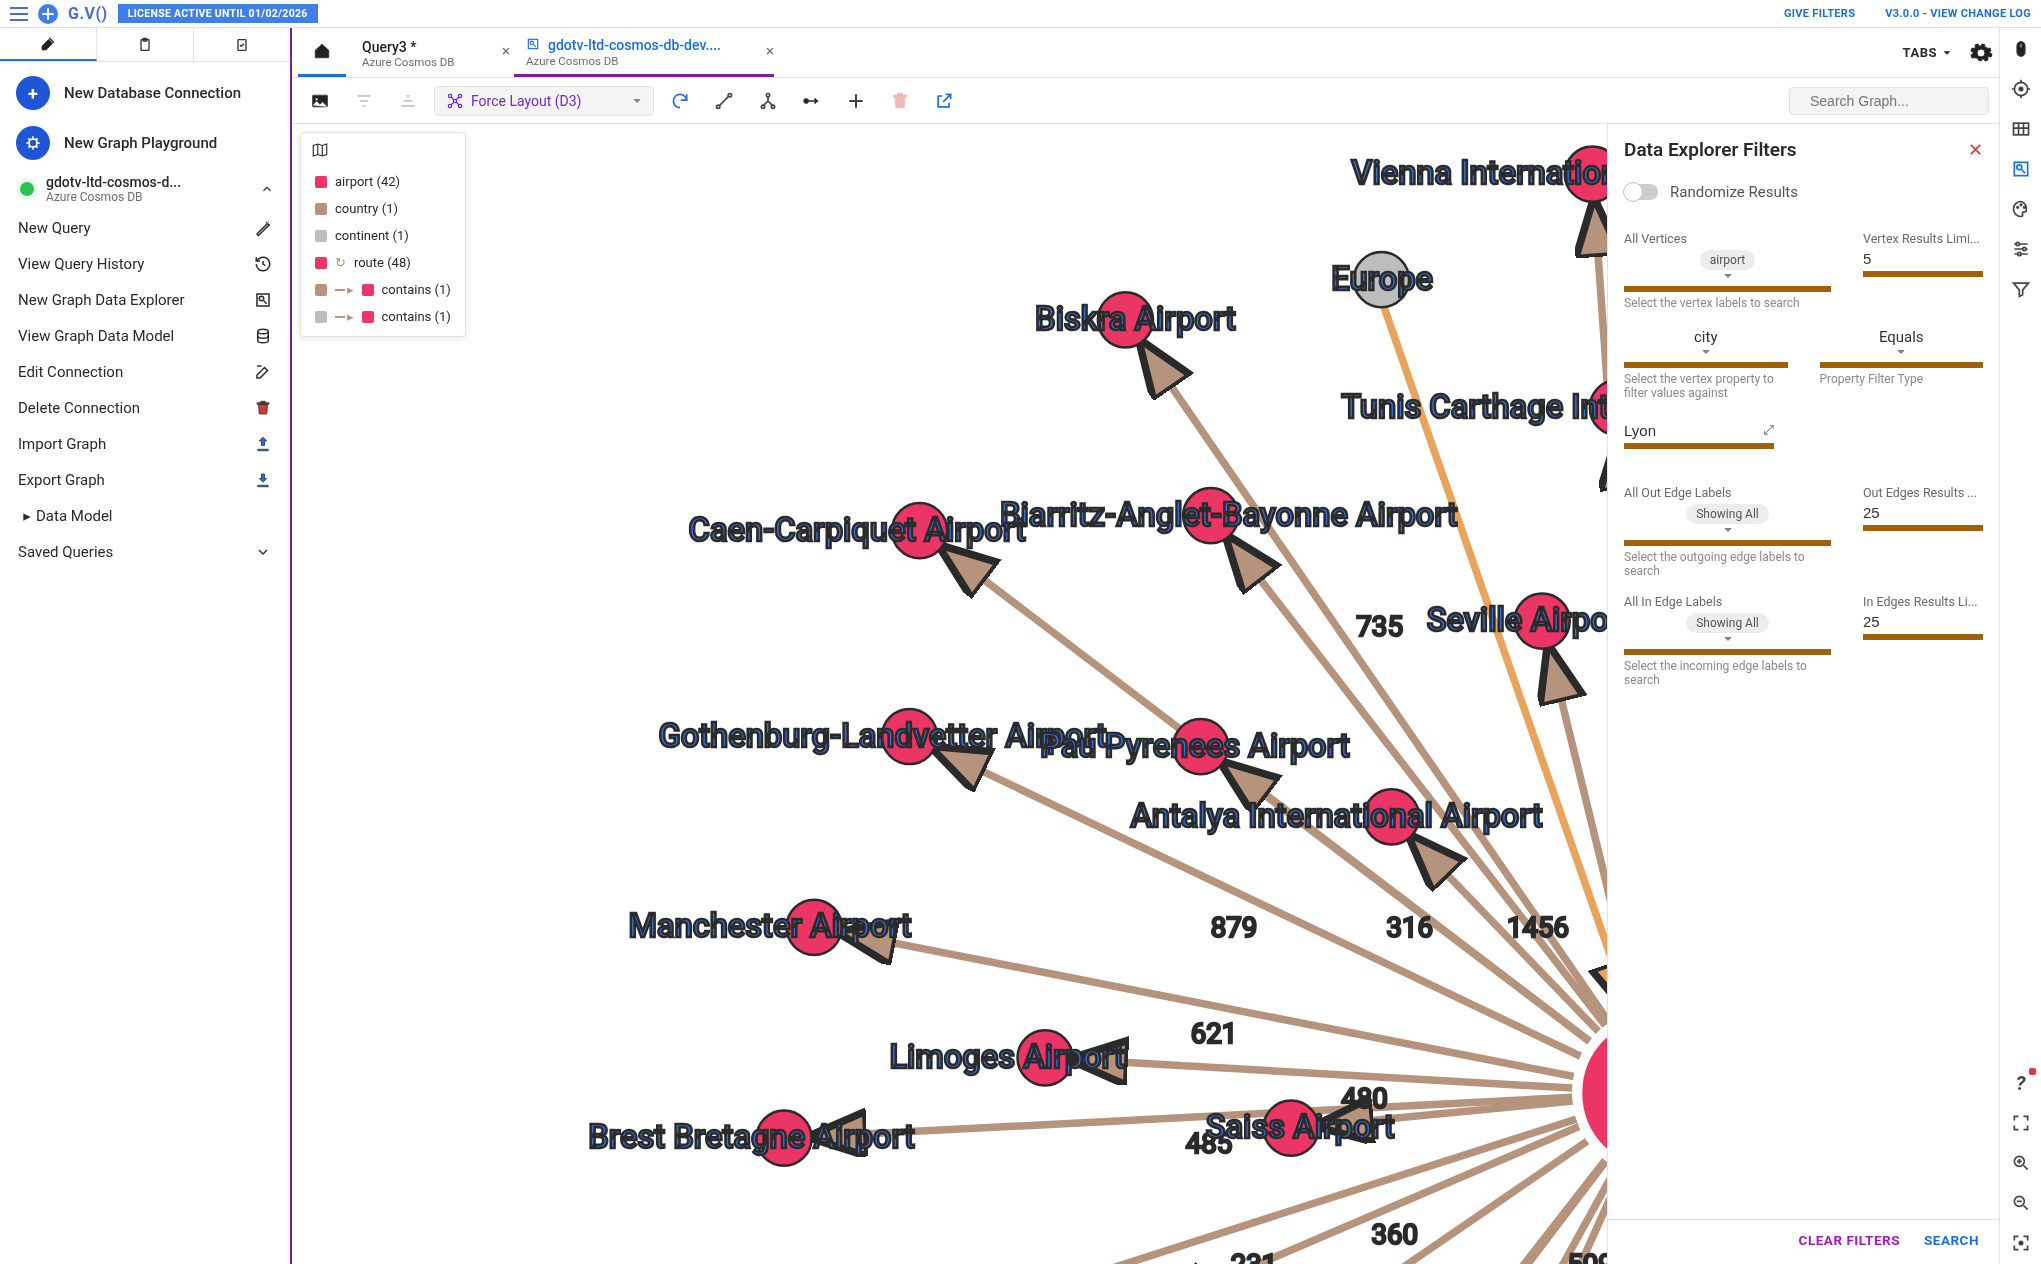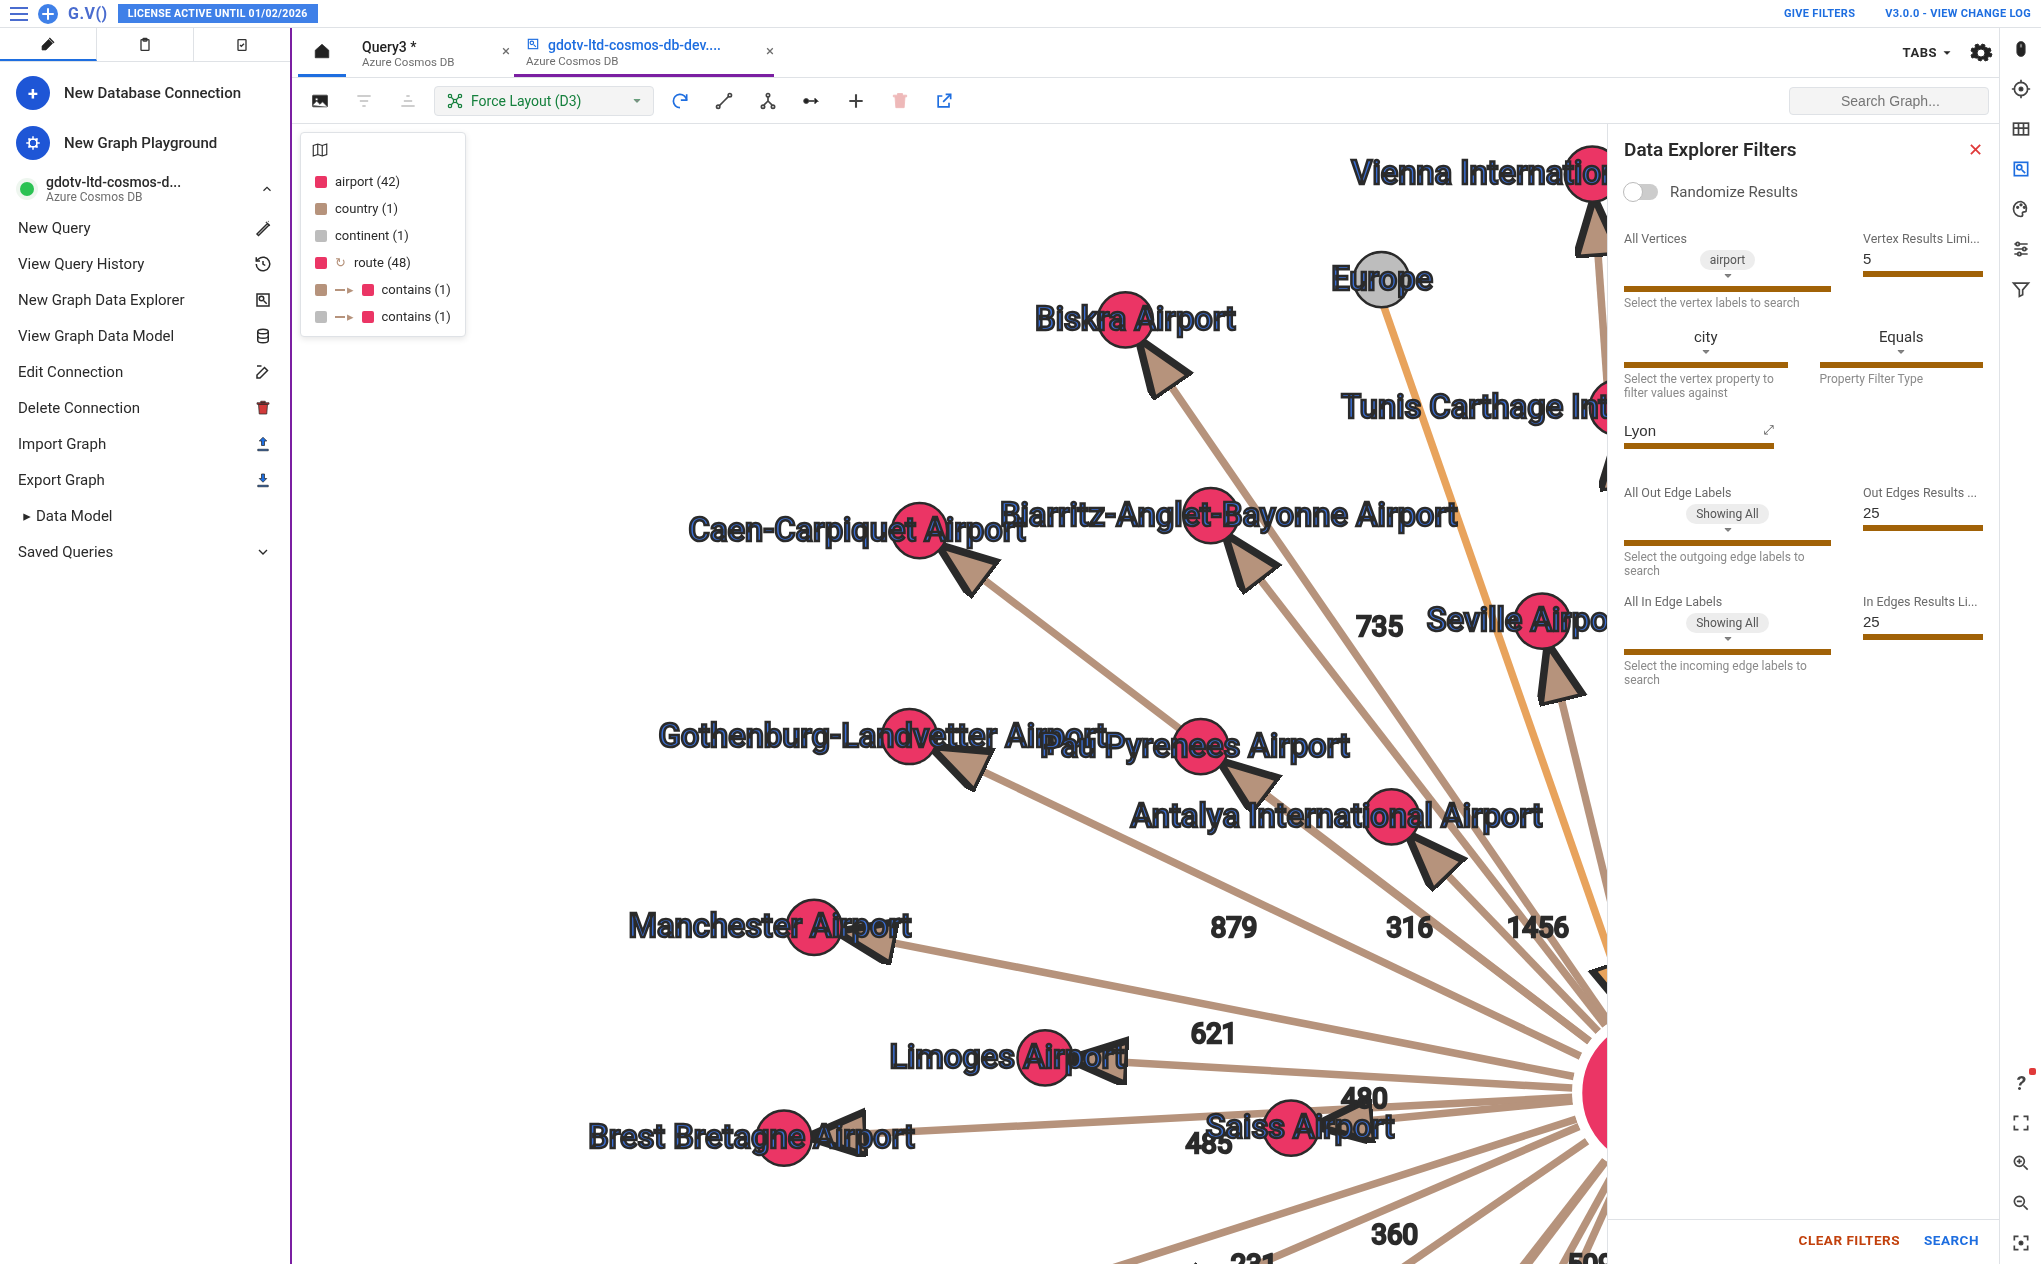--- a/index.html
+++ b/index.html
@@ -70,23 +70,23 @@
   .doc-tab.exp{border-bottom:3px solid var(--purple);}
   .tab-close{position:absolute;right:-6px;top:14px;color:var(--gray);font-size:15px;cursor:pointer;padding:0 6px;}
   .tab-icon{color:var(--blue);margin-right:4px;}
   .tabstrip .spacer{flex:1;}
   .tabs-dd{font-weight:700;letter-spacing:.5px;display:flex;align-items:center;gap:4px;cursor:pointer;margin-right:12px;}
   .gear{width:24px;height:24px;cursor:pointer;}
 
   .toolbar{height:46px;display:flex;align-items:center;border-bottom:1px solid var(--border);padding:0 10px;gap:8px;}
   .tool{width:36px;height:36px;display:flex;align-items:center;justify-content:center;cursor:pointer;border-radius:4px;color:#444;}
   .tool.disabled{opacity:.35;cursor:default;}
-  .layout-dd{display:flex;align-items:center;gap:6px;background:#f4f4f4;border:1px solid var(--border);border-radius:4px;padding:4px 10px;cursor:pointer;font-size:14px;min-width:220px;justify-content:space-between;color:#15803d;}
+  .layout-dd{display:flex;align-items:center;gap:6px;background:#f4f4f4;border:1px solid var(--border);border-radius:4px;padding:4px 10px;cursor:pointer;font-size:14px;min-width:220px;justify-content:space-between;color:#6d28d9;}
   .search-box{margin-left:auto;display:flex;align-items:center;gap:8px;background:#f4f4f4;border:1px solid var(--border);border-radius:4px;padding:4px 10px;width:200px;color:#888;}
-  .search-box input{border:none;background:transparent;flex:1;outline:none;font-size:14px;margin-left:31px;}
+  .search-box input{border:none;background:transparent;flex:1;outline:none;font-size:14px;}
 
   .canvas-wrap{flex:1;position:relative;overflow:hidden;}
 
   
   .legend{position:absolute;left:8px;top:8px;background:#fff;border:1px solid var(--border);border-radius:4px;padding:6px 0;z-index:5;box-shadow:0 2px 6px rgba(0,0,0,.1);}
   .leg-hdr{padding:2px 10px 6px;}
   .leg-row{display:flex;align-items:center;gap:8px;padding:6px 14px;font-size:13px;}
   .sq{width:12px;height:12px;border-radius:2px;}
   .arrowish{display:flex;align-items:center;gap:2px;}
   .arrowish .seg{width:10px;height:2px;}
@@ -106,21 +106,21 @@
   .field-label{font-size:12.5px;color:#6a6a6a;margin-top:12px;}
   .helper{font-size:12px;color:#8a8a8a;margin-top:4px;}
   .two-col{display:flex;gap:32px;}
   .two-col > div{flex:1;}
   .sel, .txt{border:none;border-bottom:6px solid #a16207;width:100%;font-size:15px;padding:4px 0;background:transparent;color:#333;flex-direction:column;}
   .sel{display:flex;justify-content:space-between;align-items:center;cursor:pointer;}
   .chip{background:#ededed;border-radius:12px;padding:3px 10px;font-size:12px;color:#555;display:inline-block;}
   .value-row{position:relative;}
   .expand-ic{position:absolute;right:0;top:4px;color:#555;cursor:pointer;}
   .filters-ft{display:flex;justify-content:flex-end;gap:24px;padding:12px 20px 16px;border-top:1px solid var(--border);}
-  .ft-btn{font-weight:700;letter-spacing:.5px;font-size:13.5px;cursor:pointer;color:#c2410c;}
+  .ft-btn{font-weight:700;letter-spacing:.5px;font-size:13.5px;cursor:pointer;color:#a21caf;}
   .ft-btn.primary{color:var(--blue);}
 
   
   .rail{width:42px;min-width:42px;border-left:1px solid var(--border);display:flex;flex-direction:column;align-items:center;padding:8px 0;gap:14px;}
   .rail .r{width:26px;height:26px;display:flex;align-items:center;justify-content:center;cursor:pointer;color:#444;}
   .rail .spacer{flex:1;}
 
   
   svg{stroke:currentColor;}
 

